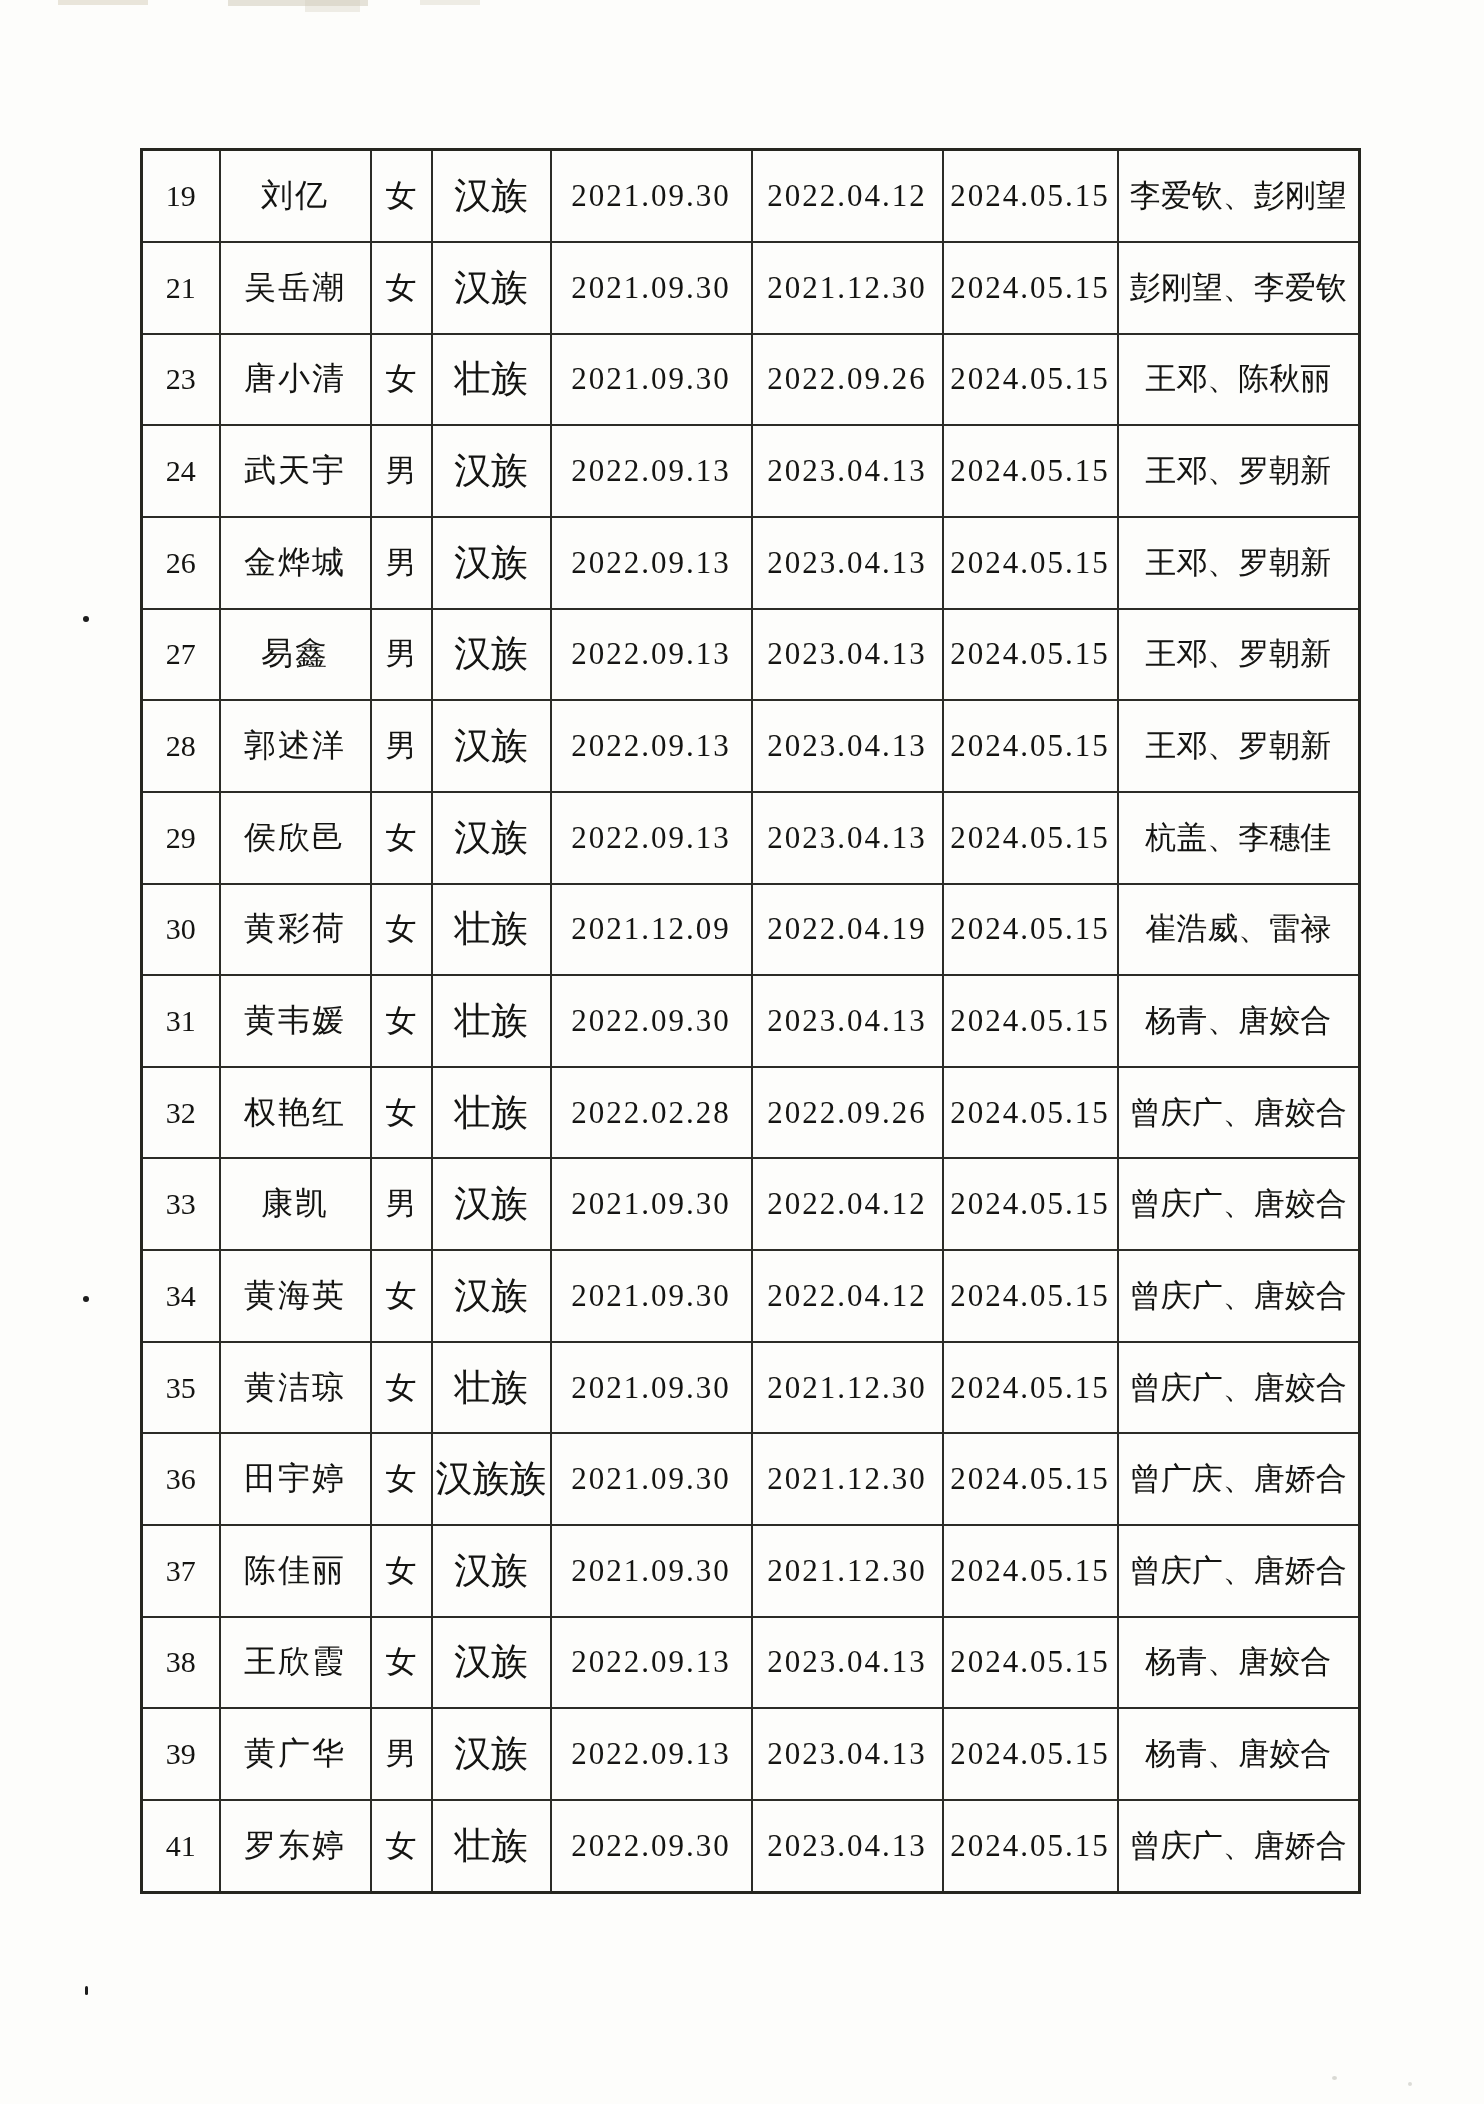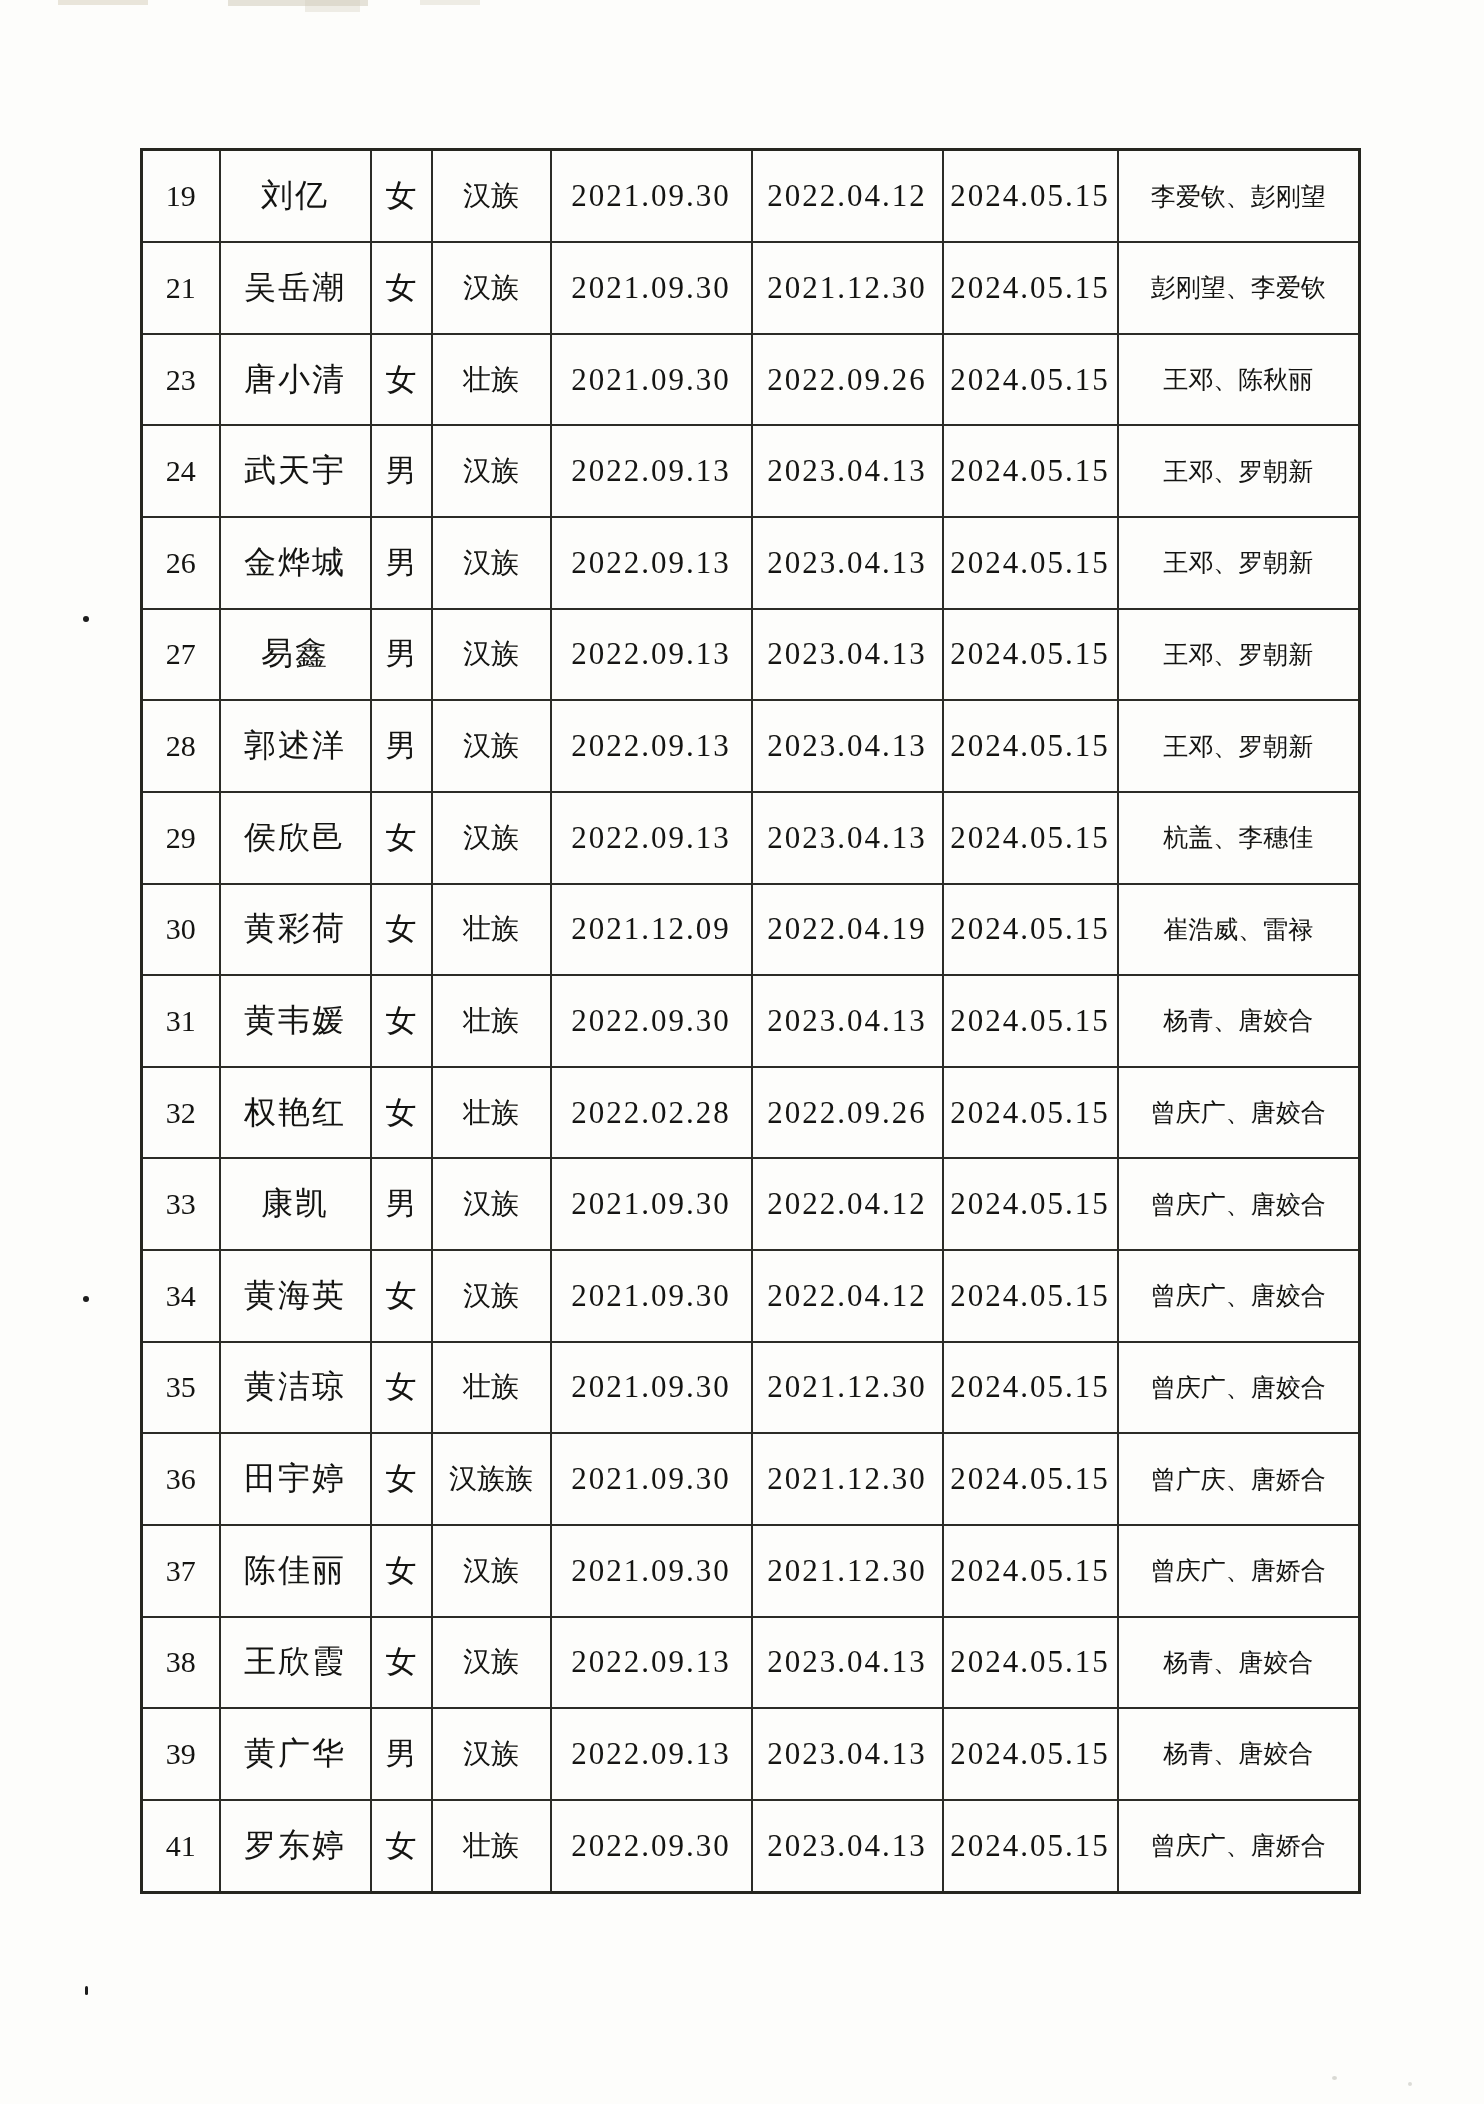--- a/index.html
+++ b/index.html
@@ -29,23 +29,23 @@
     vertical-align:middle;
     color:#141412;
     padding:0;
     overflow:hidden;
     white-space:nowrap;
   }
   table.roster{border:3px solid #26261f;}
   td.c-seq{font-size:30px;}
   td.c-name{font-size:32px;letter-spacing:2px;margin-left:44px;}
   td.c-gender{font-size:31px;}
-  td.c-ethnicity{font-size:28px;}
+  td.c-ethnicity{font-size:37px;}
   td.c-date1,td.c-date2,td.c-date3{font-size:31px;letter-spacing:2px;}
-  td.c-introducers{font-size:25px;letter-spacing:0px;}
+  td.c-introducers{font-size:31px;letter-spacing:0px;}
   
   .speck{position:absolute;background:#1d1d1d;border-radius:50%;}
   .speck.s1{left:83px;top:616px;width:6px;height:6px;}
   .speck.s2{left:83px;top:1296px;width:6px;height:6px;}
   .speck.s3{left:85px;top:1986px;width:3px;height:9px;border-radius:2px;}
   .smudge{position:absolute;pointer-events:none;}
   .smudge.m1{left:58px;top:0;width:90px;height:5px;background:rgba(216,210,192,.55);}
   .smudge.m2{left:228px;top:0;width:140px;height:6px;background:rgba(206,200,182,.5);}
   .smudge.m3{left:305px;top:0;width:55px;height:12px;background:rgba(208,203,188,.35);}
   .smudge.m4{left:420px;top:0;width:60px;height:5px;background:rgba(214,210,196,.4);}

